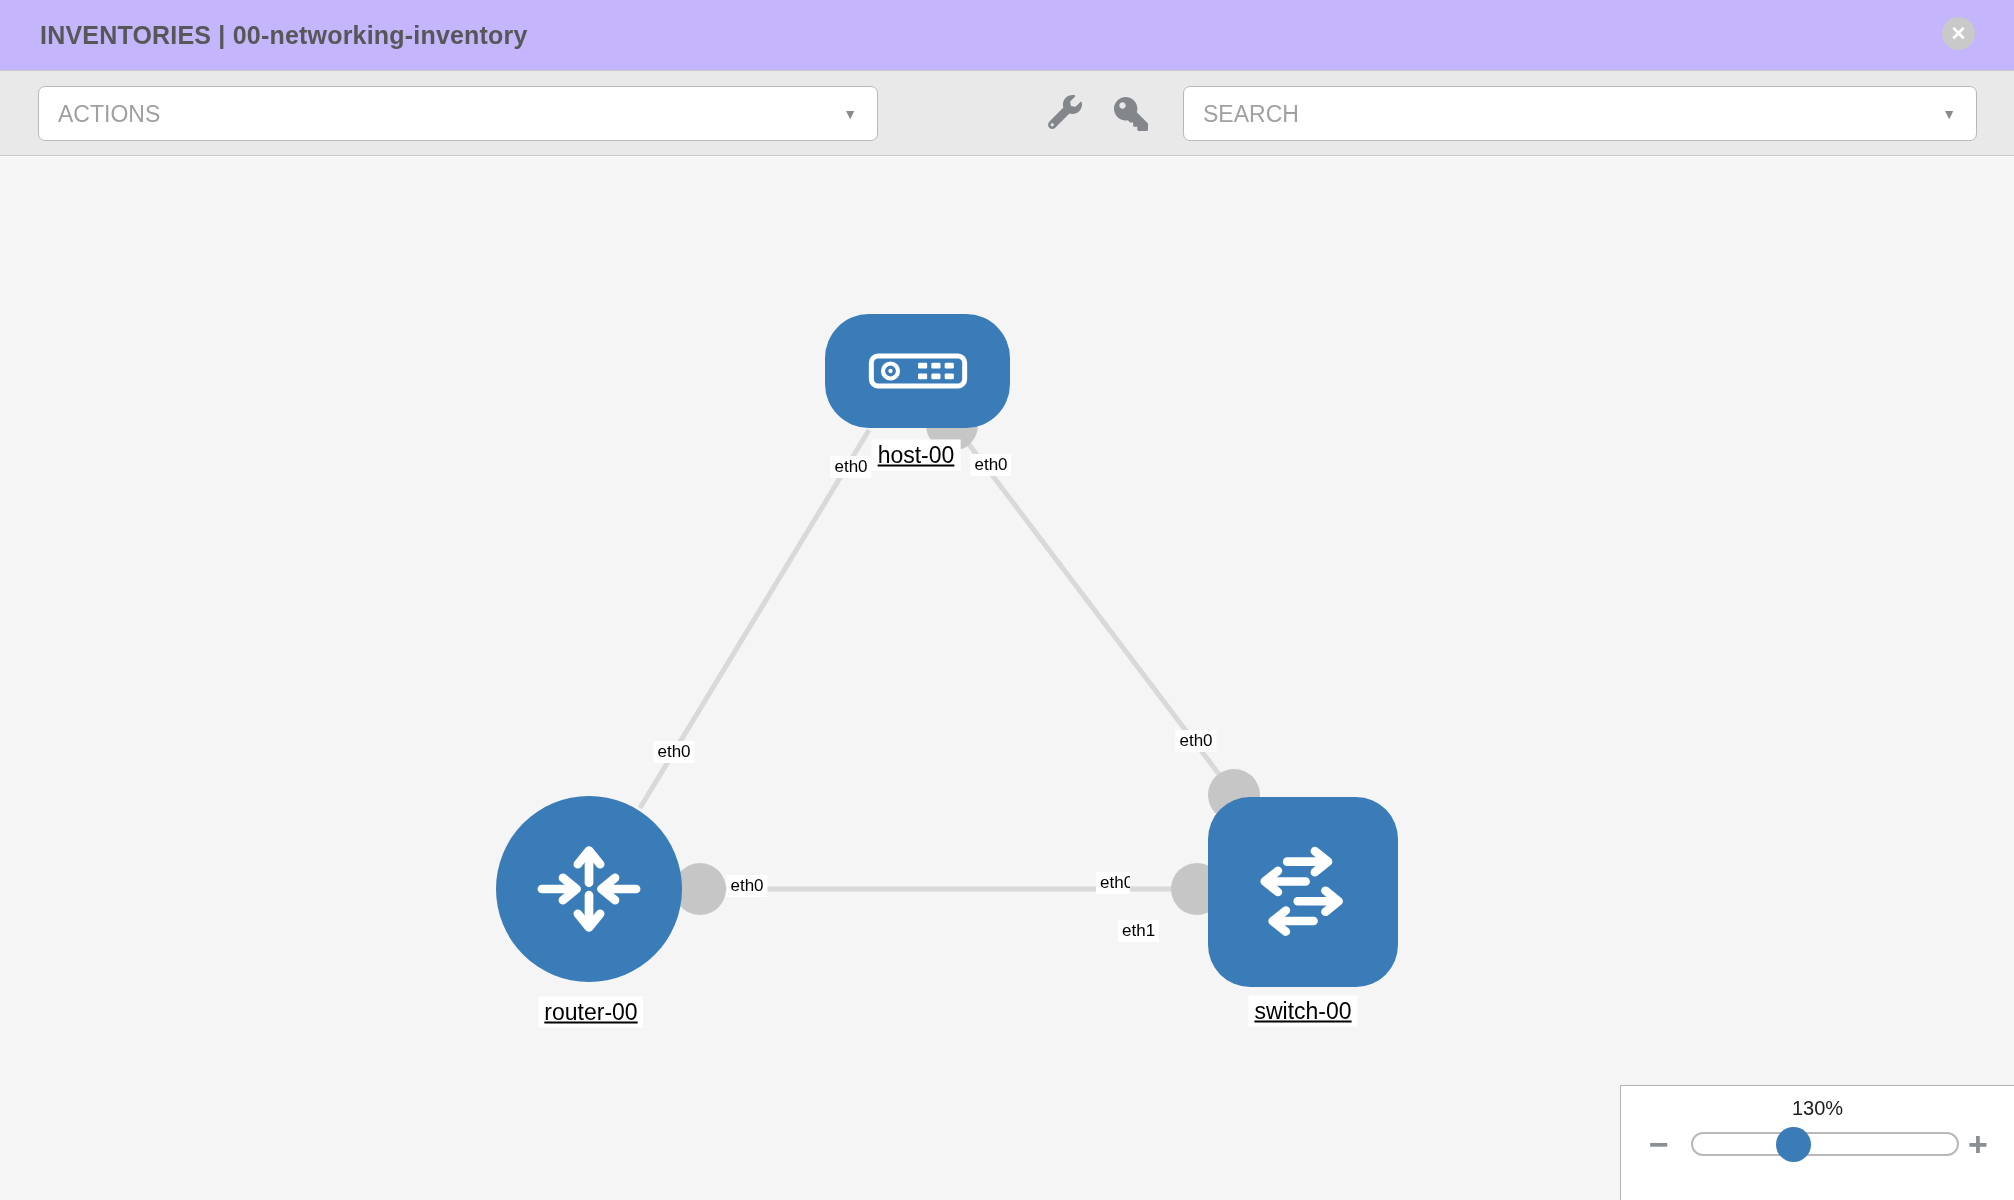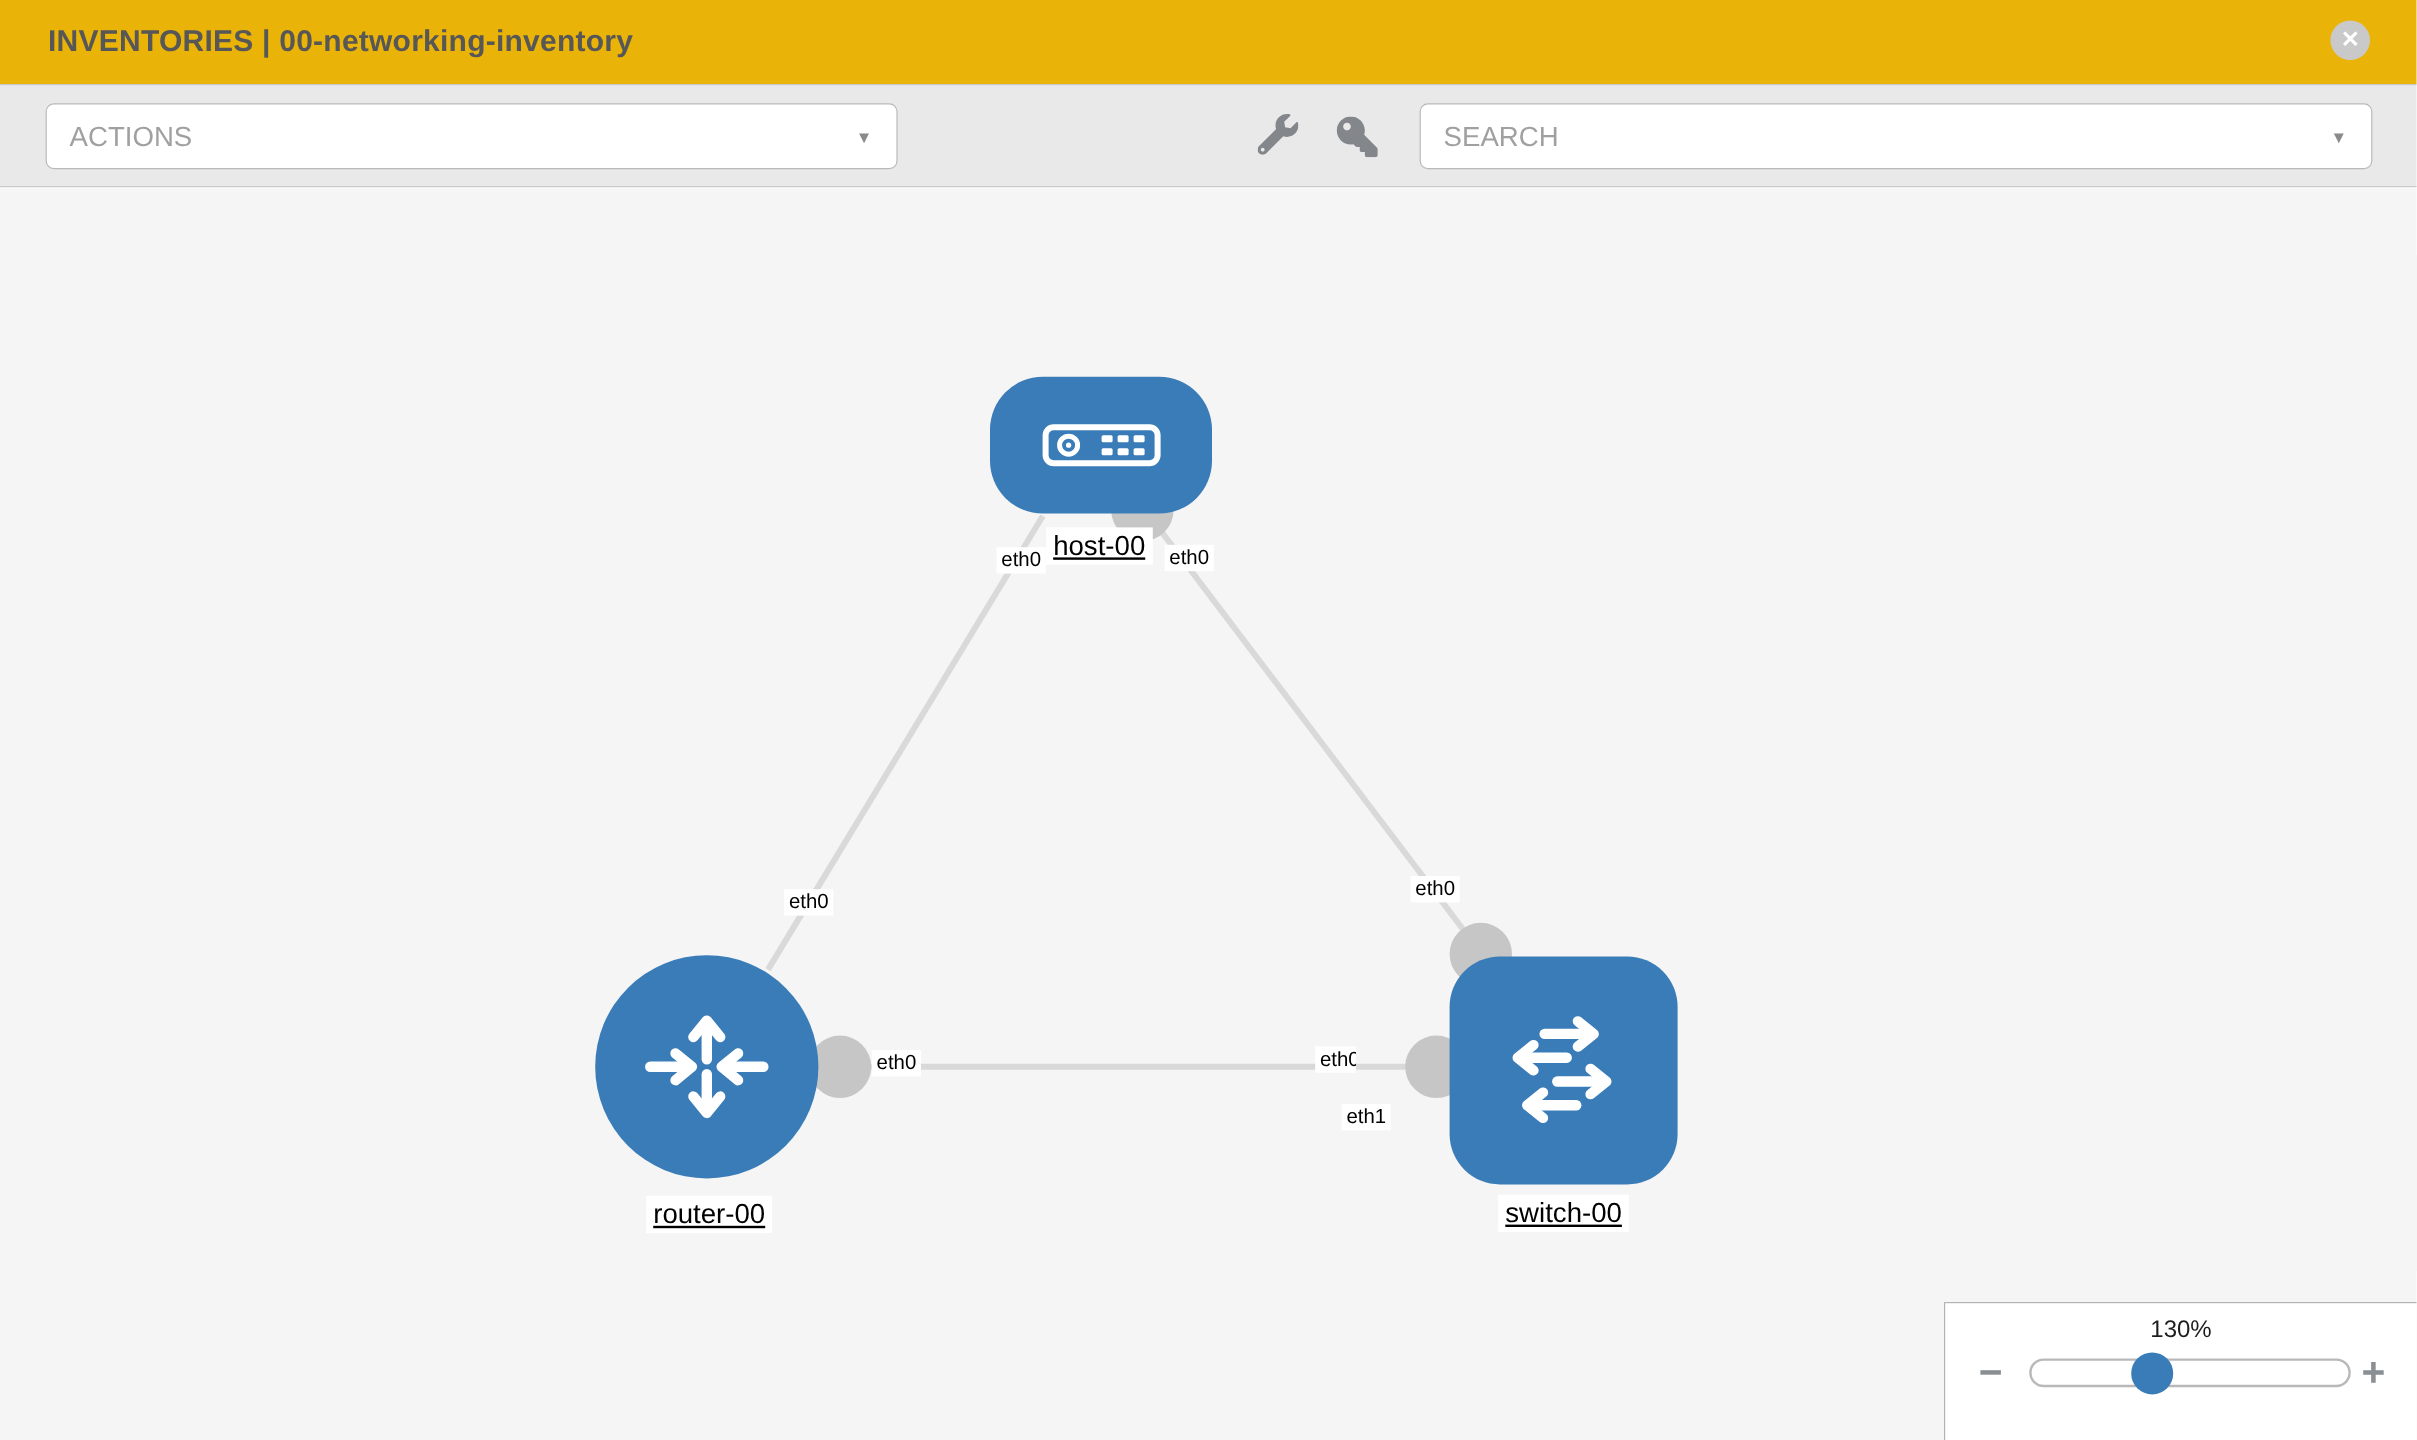--- a/index.html
+++ b/index.html
@@ -1,36 +1,36 @@
 <!DOCTYPE html>
 <html><head>
 <meta charset="utf-8">
 <style>
   html,body{margin:0;padding:0;background:#fff;}
   #app{position:relative;width:2014px;height:1200px;overflow:hidden;
        font-family:"Liberation Sans",sans-serif;background:#fff;}
 
   
-  .header{position:absolute;left:0;top:0;width:2014px;height:70px;background:#eab308;}
+  .header{position:absolute;left:0;top:0;width:2014px;height:70px;background:#c4b5fd;}
   .header-title{position:absolute;left:40px;top:50%;transform:translateY(-50%);
       font-size:25px;font-weight:700;color:#575757;letter-spacing:0.2px;}
   .close-btn{position:absolute;left:1942px;top:17px;width:33px;height:33px;border-radius:50%;
       background:#c9c9c9;color:#fff;font-size:19px;font-weight:700;line-height:33px;
       text-align:center;cursor:pointer;user-select:none;}
 
   
   .toolbar{position:absolute;left:0;top:70px;width:2014px;height:86px;background:#e9e9e9;
       border-top:1px solid #c9c9c9;border-bottom:1px solid #c9c9c9;box-sizing:border-box;}
   .select-box{position:absolute;top:15px;height:55px;background:#fff;border:1px solid #b9b9b9;
       border-radius:7px;box-sizing:border-box;}
   .select-box .select-label{position:absolute;left:19px;top:50%;transform:translateY(-50%);
       font-size:23px;color:#a0a0a0;}
   .select-box .caret{position:absolute;right:20px;top:50%;transform:translateY(-50%);
       font-size:14px;color:#8a8a8a;}
-  .actions-box{left:38px;width:710px;}
+  .actions-box{left:38px;width:840px;}
   .search-box{left:1183px;width:794px;}
   .tool-icon{position:absolute;}
 
   
   .canvas{position:absolute;left:0;top:157px;width:2014px;height:1043px;background:#f5f5f5;}
   .edges-svg{position:absolute;left:0;top:0;}
 
   .node{position:absolute;background:#3a7cb8;display:flex;align-items:center;justify-content:center;cursor:pointer;}
   .node-host{left:825px;top:157px;width:185px;height:114px;border-radius:44px;}
   .node-router{left:496px;top:639px;width:186px;height:186px;border-radius:50%;}

